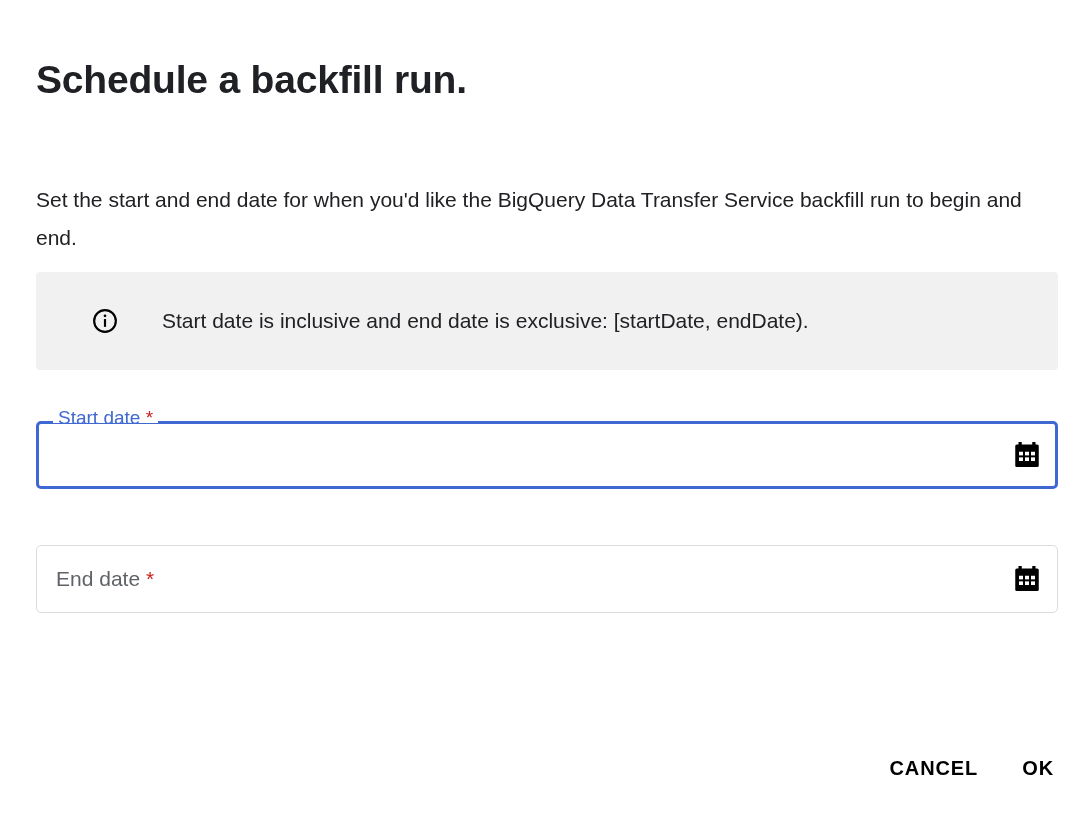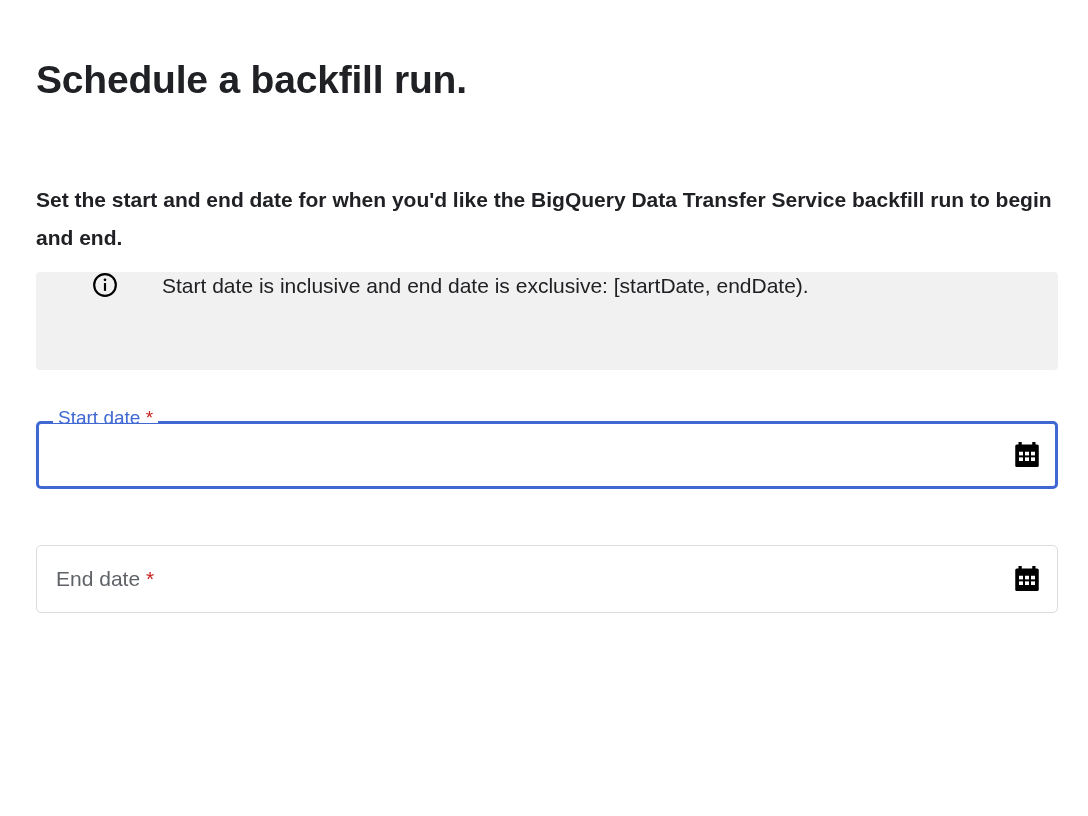--- a/index.html
+++ b/index.html
@@ -41,35 +41,35 @@
   }
 
   
   .dialog-body {
     position: absolute;
     left: 36px;
     top: 160px;
     width: 1018px;
     font-size: 21px;
     line-height: 38px;
-    font-weight: 700;
+    font-weight: 400;
     color: #202124;
   }
 
   
   .info-banner {
     position: absolute;
     left: 36px;
     top: 272px;
     width: 1022px;
     height: 98px;
     background: #f1f1f1;
     border-radius: 4px;
     display: flex;
-    align-items: flex-start;
+    align-items: center;
   }
   .info-banner-icon {
     width: 26px;
     height: 26px;
     margin-left: 56px;
     flex: 0 0 auto;
     display: block;
   }
   .info-banner-text {
     margin-left: 44px;
@@ -251,14 +251,18 @@
         <rect x="5.6" y="9.4" width="3.2" height="2.9" fill="#ffffff"></rect>
         <rect x="10.4" y="9.4" width="3.2" height="2.9" fill="#ffffff"></rect>
         <rect x="15.2" y="9.4" width="3.2" height="2.9" fill="#ffffff"></rect>
         <rect x="5.6" y="13.9" width="3.2" height="2.9" fill="#ffffff"></rect>
         <rect x="10.4" y="13.9" width="3.2" height="2.9" fill="#ffffff"></rect>
         <rect x="15.2" y="13.9" width="3.2" height="2.9" fill="#ffffff"></rect>
       </svg>
     </button>
   </div>
 
+  <div class="actions">
+    <button class="text-button">CANCEL</button>
+    <button class="text-button">OK</button>
+  </div>
 
 </div>
 
 </body></html>

